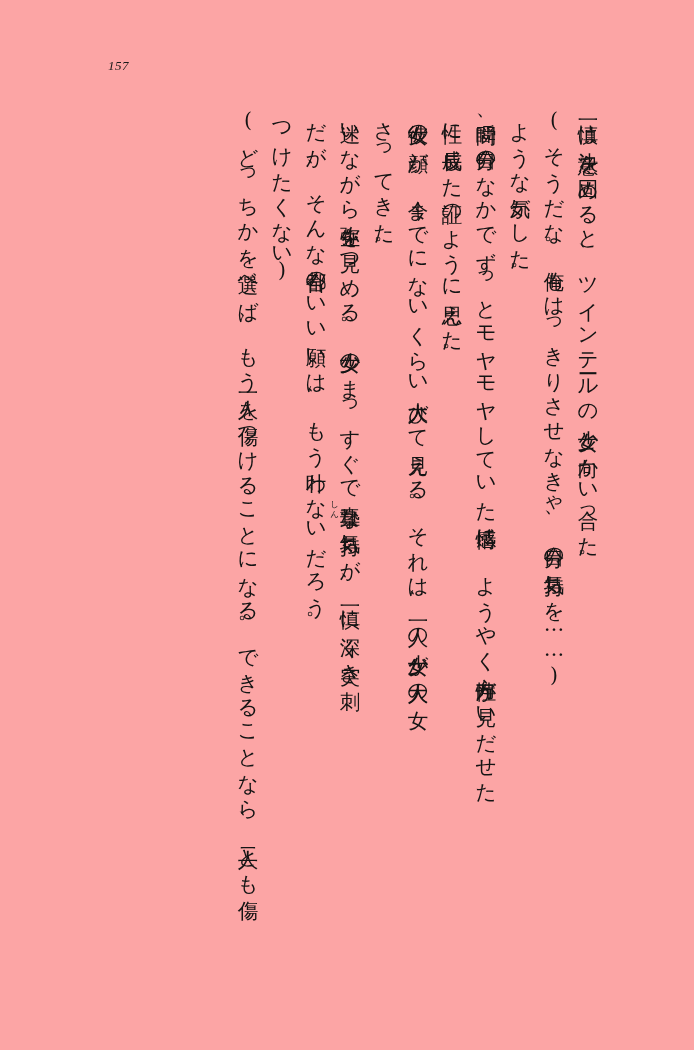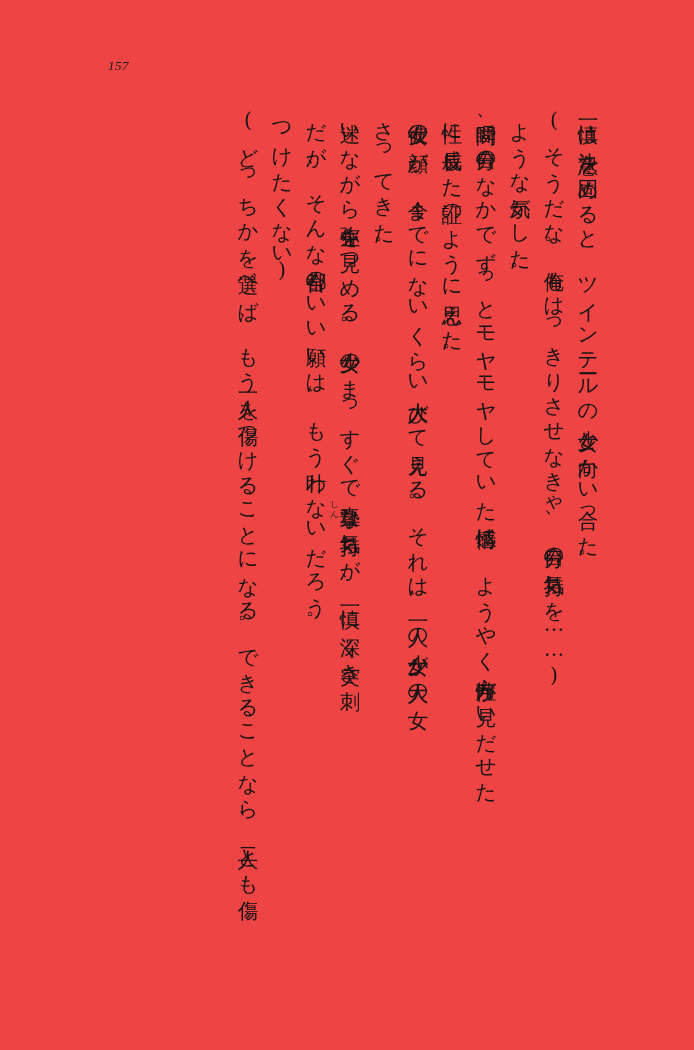--- a/index.html
+++ b/index.html
@@ -12,21 +12,21 @@
     height: 1050px;
     position: relative;
     font-family: "Liberation Serif", serif;
     color: #111111;
     overflow: hidden;
   }
 
   .page {
     position: absolute;
     inset: 0;
-    background: #ef4444;
+    background: #fca5a5;
   }
 
   .page-number {
     position: absolute;
     top: 58px;
     left: 108px;
     font-size: 13px;
     font-style: italic;
     font-family: "Liberation Serif", serif;
     color: #1a1a1a;

